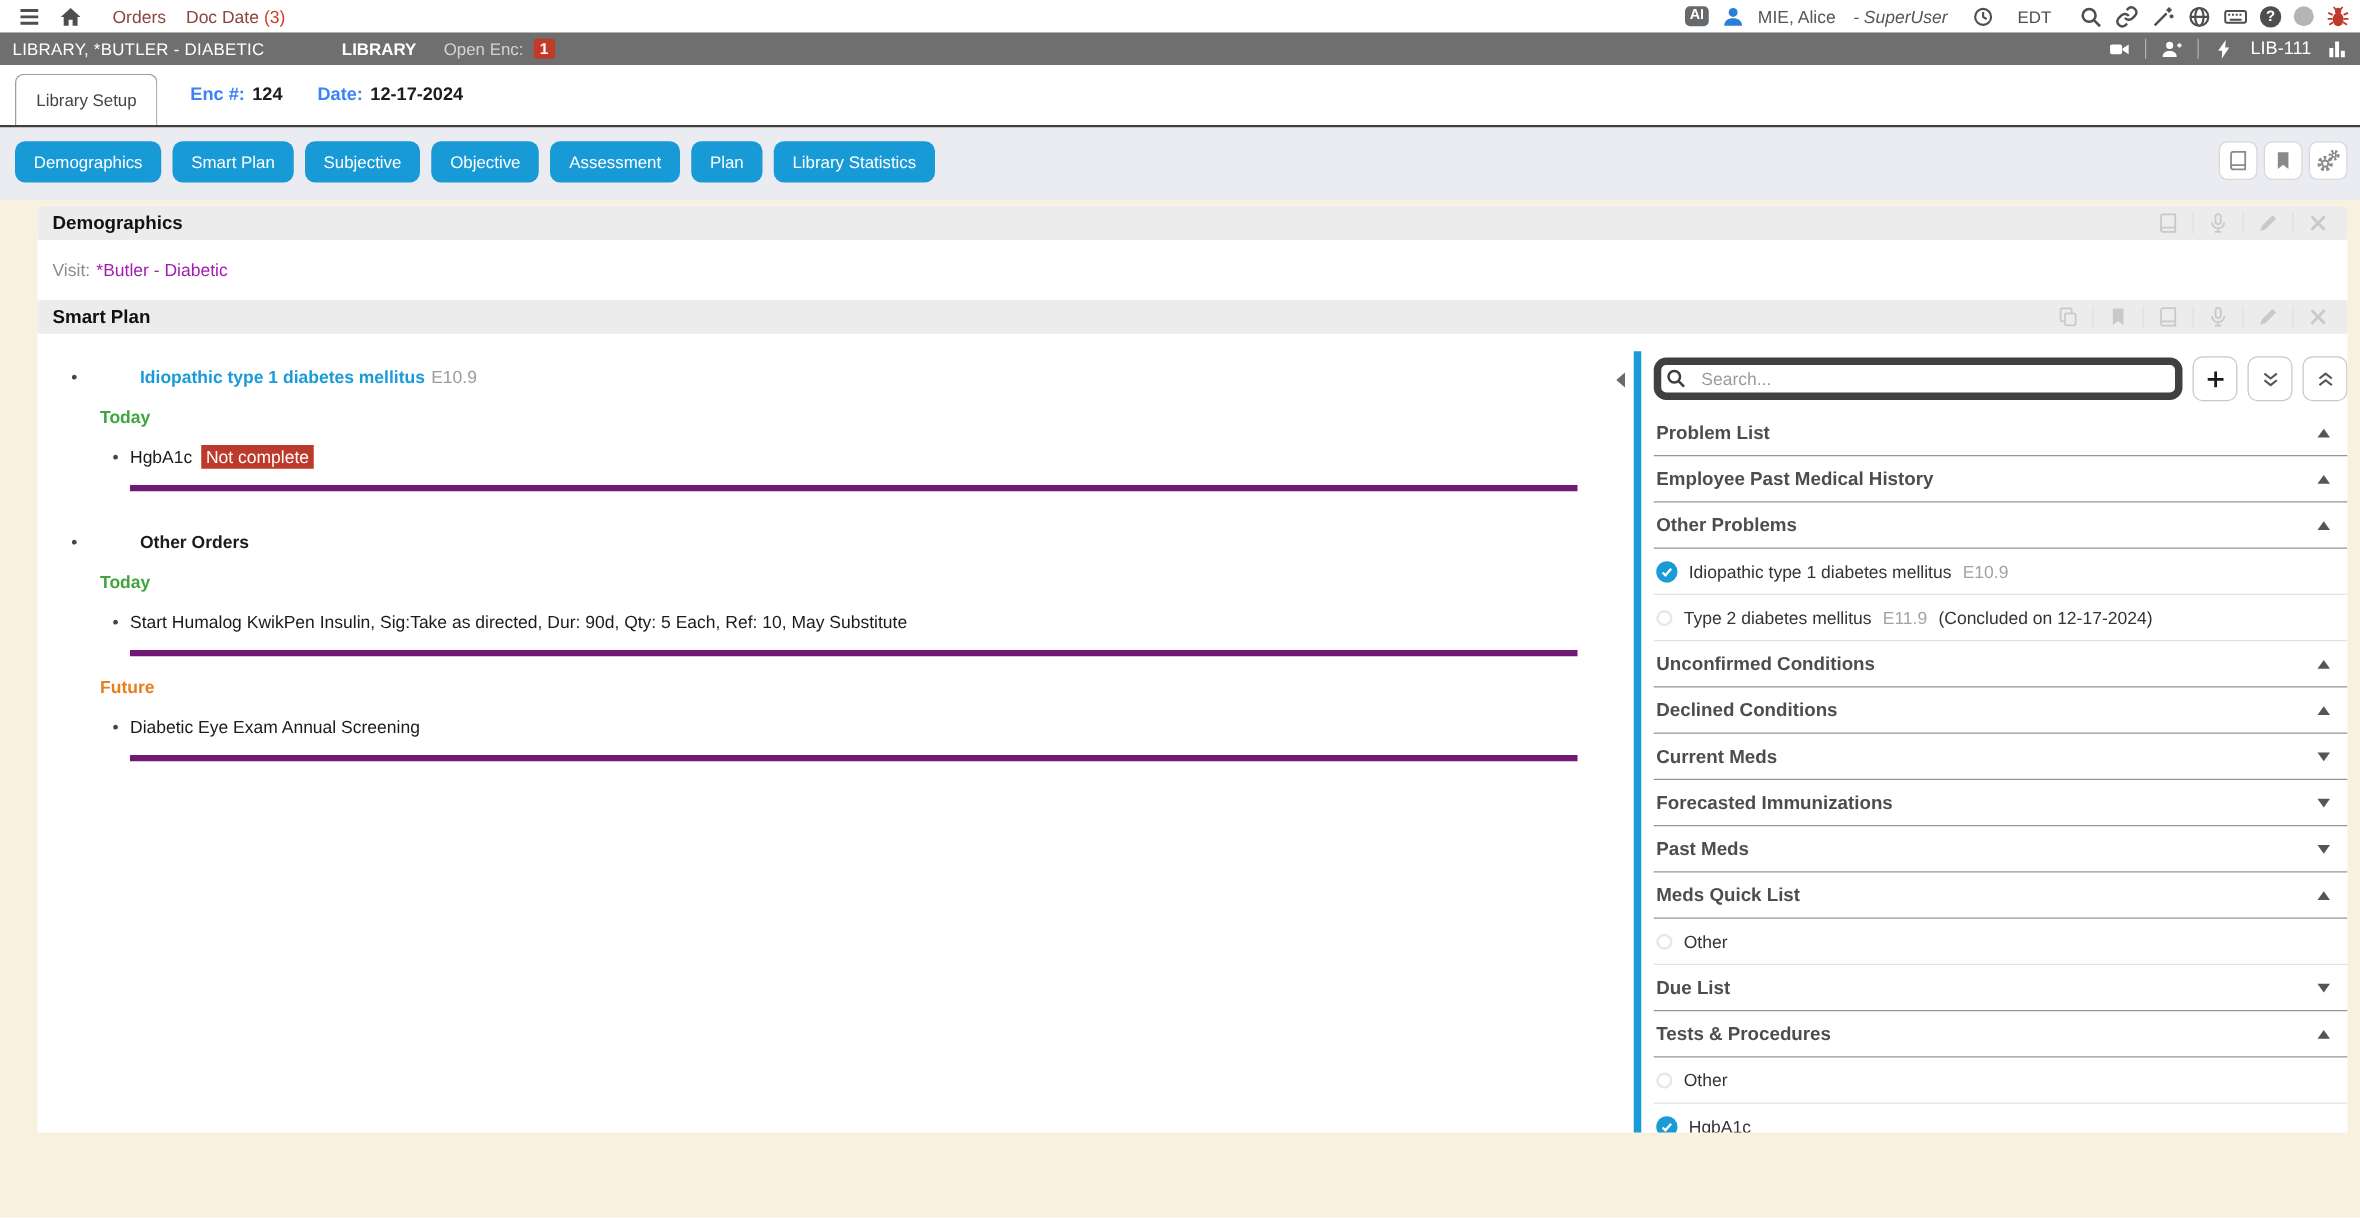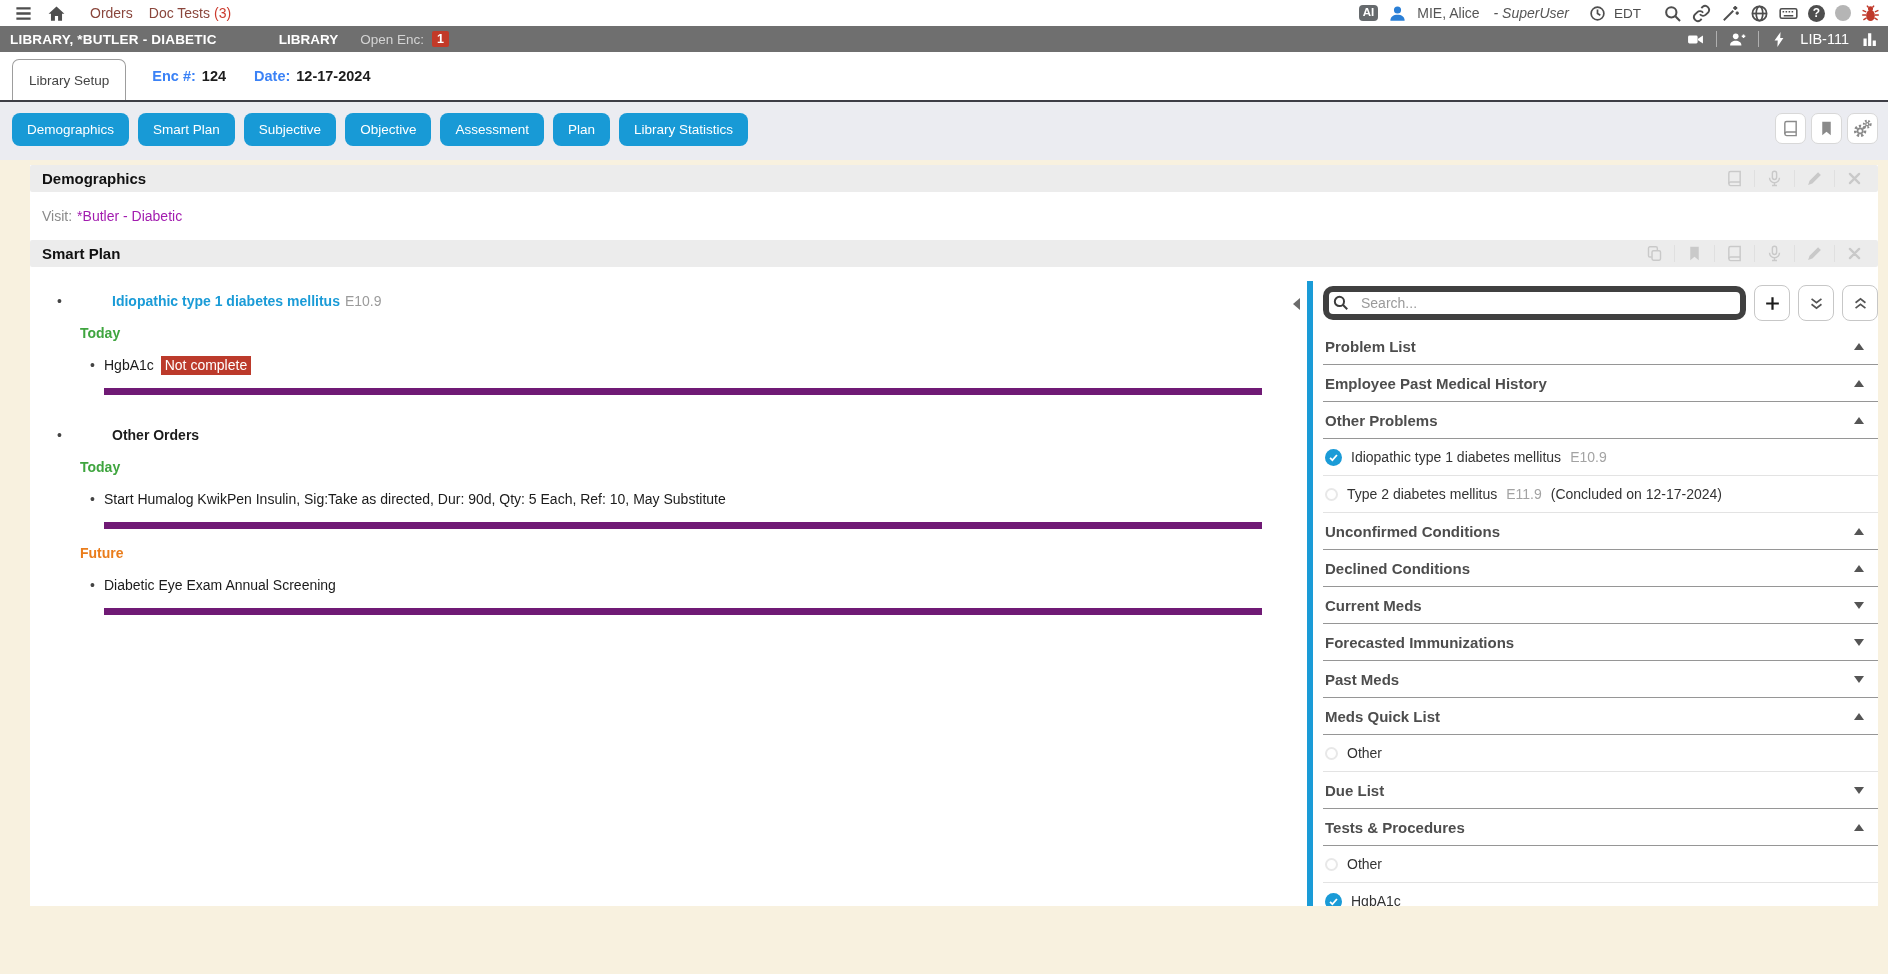--- a/index.html
+++ b/index.html
@@ -15,31 +15,31 @@
   .topbar { height:26px; background:#ffffff; display:flex; align-items:center; padding:0 8px; flex:0 0 auto; }
   .topbar .menu-ic { color:#4e4e4e; margin:0 6px; cursor:pointer; }
   .topbar .home-ic { color:#4e4e4e; margin:0 8px; cursor:pointer; }
   .top-menu-item { color:#8a463c; font-size:14px; margin-left:16px; cursor:pointer; white-space:nowrap; }
   .doc-count { color:#cc3b2e; font-size:14px; margin-left:4px; }
   .top-right { margin-left:auto; display:flex; align-items:center; gap:10px; }
   .ai-badge { background:#666a6d; color:#fff; font-weight:bold; font-size:11.5px; padding:2px 4px; border-radius:4px; line-height:1; }
   .user-ic { color:#2a7fd6; }
   .user-name { color:#555; font-size:14px; }
   .user-role { color:#555; font-size:14px; font-style:italic; margin-left:4px; margin-right:10px; }
-  .tz-wrap { display:flex; align-items:center; gap:8px; color:#4e4e4e; margin-right:12px; }
+  .tz-wrap { display:flex; align-items:center; gap:19px; color:#4e4e4e; margin-right:12px; }
   .tz-label { font-size:13.5px; color:#4e4e4e; }
   .tb-ic { color:#4e4e4e; cursor:pointer; }
   .help-circle { width:17px; height:17px; border-radius:50%; background:#4e4e4e; color:#fff; font-size:12px; font-weight:bold; display:flex; align-items:center; justify-content:center; cursor:pointer; }
   .help-circle::after { content:"?"; }
   .gray-dot { width:16px; height:16px; border-radius:50%; background:#b5b5b5; }
   .bug-ic { color:#c0392b; cursor:pointer; }
 
   
   .patientbar { height:26px; background:#6f6f6f; display:flex; align-items:center; padding:0 10px; color:#fff; flex:0 0 auto; }
-  .pt-name { font-size:13.5px; font-weight:bold; letter-spacing:.2px; }
+  .pt-name { font-size:13.5px; font-weight:normal; letter-spacing:.2px; }
   .pt-practice { font-size:13.5px; font-weight:bold; margin-left:62px; }
   .openenc-label { font-size:13.5px; color:#d4d4d4; margin-left:22px; }
   .openenc-badge { background:#c23a28; color:#fff; font-size:12.5px; font-weight:bold; padding:1px 5px; border-radius:2px; margin-left:8px; }
   .pb-right { margin-left:auto; display:flex; align-items:center; gap:12px; }
   .pb-ic { color:#fff; cursor:pointer; }
   .pb-sep { width:1px; height:16px; background:rgba(255,255,255,.45); }
   .station-id { font-size:14.5px; }
 
   
   .encbar { height:50px; background:#fff; border-bottom:2px solid #3e3e46; display:flex; align-items:center; padding:0 0 0 12px; flex:0 0 auto; }
@@ -70,21 +70,21 @@
   .sp-body { flex:1; display:flex; min-height:0; }
   .orders { flex:1; padding:24px 20px 0 26px; min-width:0; }
   .g-hdr { position:relative; margin-left:16px; font-size:14px; line-height:20px; margin-bottom:14px;padding-left:40px; }
   .g-hdr::before { content:"•"; position:absolute; left:-15px; color:#444; }
   .g-hdr .g-title-problem { color:#1a9bd7; font-weight:bold; }
   .g-hdr .g-title-plain { color:#1b1b1b; font-weight:bold; }
   .g-code { color:#9b9b9b; margin-left:5px; }
   .when-label { font-size:14px; font-weight:bold; margin-left:24px; margin-bottom:15px; }
   .when-today { color:#3fa53f; }
   .when-future { color:#ea7d1c; }
-  .order-item { position:relative; margin-left:48px; margin-right:9px; padding-bottom:14px; border-bottom:7px solid #701a75; margin-bottom:16px; font-size:14px; color:#1b1b1b; line-height:18px; }
+  .order-item { position:relative; margin-left:48px; margin-right:9px; padding-bottom:14px; border-bottom:5px solid #701a75; margin-bottom:16px; font-size:14px; color:#1b1b1b; line-height:18px; }
   .order-item::before { content:"•"; position:absolute; left:-14px; color:#444; }
   .status-badge { background:#bc3a2b; color:#fff; padding:1px 4px 2px; margin-left:3px; }
   .group-gap { height:14px; }
 
   
   .divider { width:22px; position:relative; flex:0 0 auto; }
   .collapse-arrow { position:absolute; left:2px; top:31px; width:0; height:0; border-top:6px solid transparent; border-bottom:6px solid transparent; border-right:7px solid #6b6b6b; cursor:pointer; }
   .bluebar { position:absolute; right:0; top:14px; bottom:0; width:6px; background:#1a9bd7; }
 
   
@@ -118,21 +118,21 @@
       <svg class="ic-lg" viewBox="0 0 24 24" fill="none" stroke="currentColor" stroke-width="3">
           <path d="M3 5.5h18M3 12h18M3 18.5h18"></path>
         </svg>
     </span>
     <span class="home-ic">
       <svg class="ic-lg" viewBox="0 0 24 24" fill="currentColor">
           <path d="M12 3L2 12.2h3V21h5v-6h4v6h5v-8.8h3z"></path>
         </svg>
     </span>
     <span class="top-menu-item">Orders</span>
-    <span class="top-menu-item">Doc Tests</span>
+    <span class="top-menu-item">Doc Date</span>
     <span class="doc-count">(3)</span>
 
     <span class="top-right">
       <span class="ai-badge">AI</span>
       <span class="user-ic">
         <svg class="ic-lg" viewBox="0 0 24 24" fill="currentColor">
             <circle cx="12" cy="7.5" r="4.5"></circle>
             <path d="M3 21c0-5 4-7.5 9-7.5s9 2.5 9 7.5z"></path>
           </svg>
       </span>

